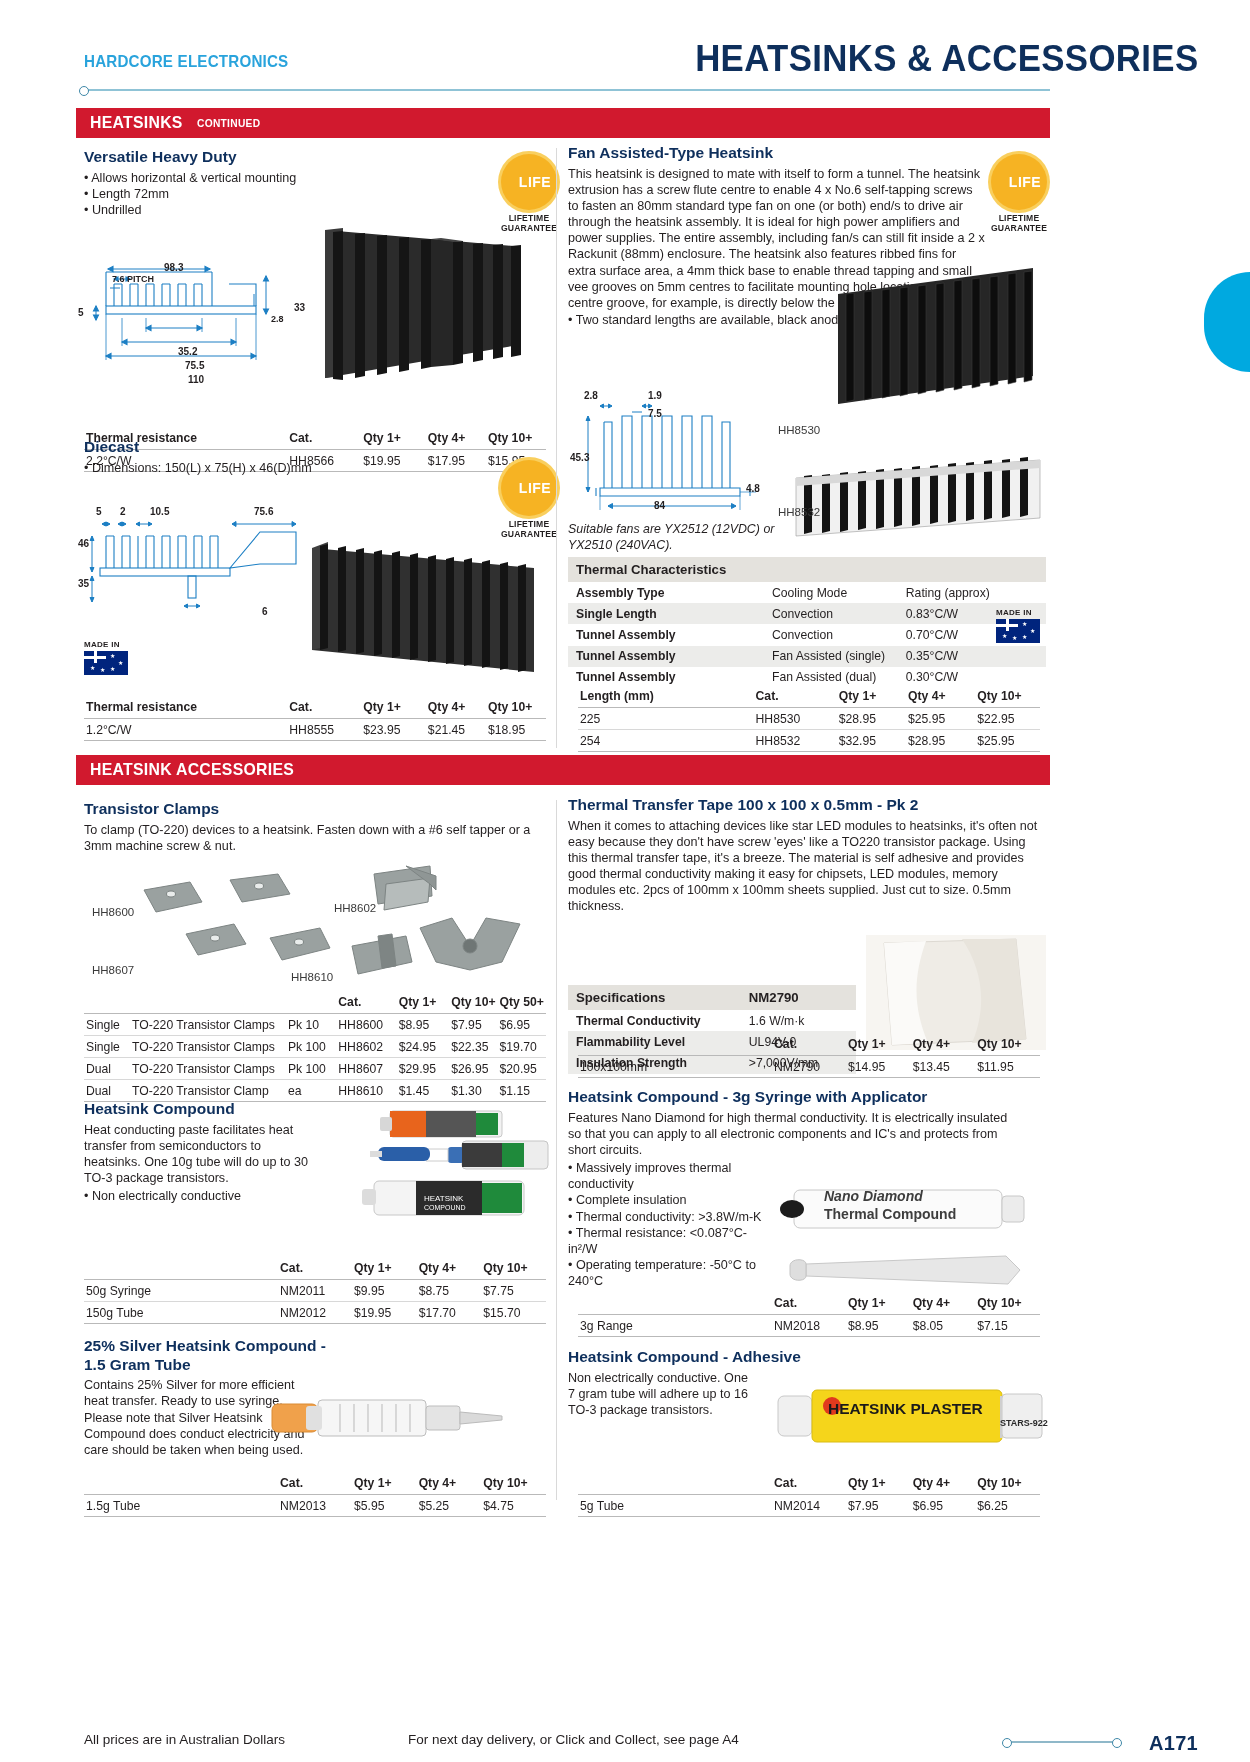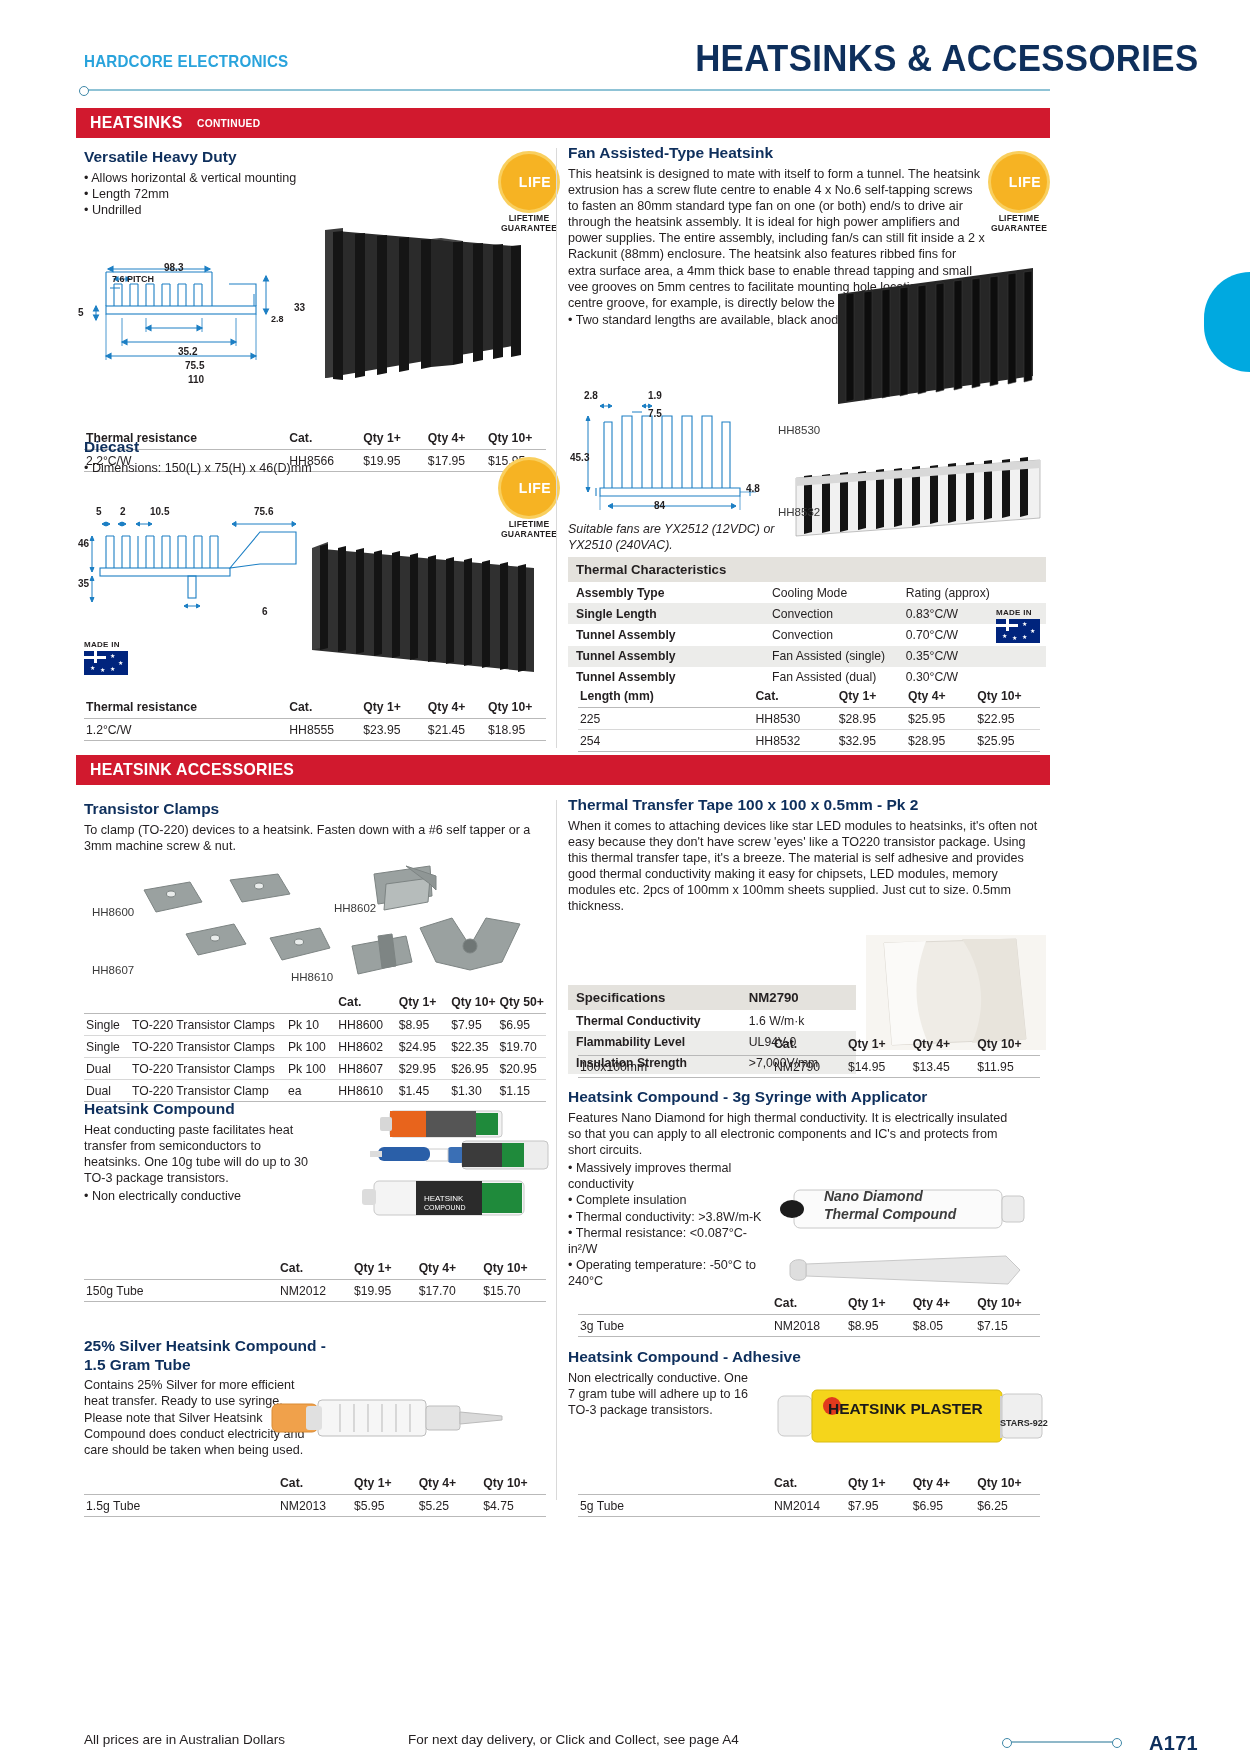--- a/index.html
+++ b/index.html
@@ -695,20 +695,27 @@
           <tr>
         <th style="width:42%"></th>
         <th style="width:16%">Cat.</th>
         <th style="width:14%">Qty 1+</th>
         <th style="width:14%">Qty 4+</th>
         <th style="width:14%">Qty 10+</th>
       </tr>
         </thead>
       <tbody>
         <tr>
+          <td>50g Syringe</td>
+          <td>NM2011</td>
+          <td>$9.95</td>
+          <td>$8.75</td>
+          <td>$7.75</td>
+        </tr>
+        <tr>
           <td>150g Tube</td>
           <td>NM2012</td>
           <td>$19.95</td>
           <td>$17.70</td>
           <td>$15.70</td>
         </tr>
       </tbody>
     </table>
   </div>
 
@@ -830,36 +837,36 @@
   <div style="position:absolute;left:776px;top:1180px;width:270px;height:130px">
     <svg width="270" height="130" viewBox="0 0 270 130">
       <rect x="18" y="10" width="208" height="38" rx="6" fill="#fbfbfb" stroke="#c8c8c8"></rect>
       <ellipse cx="16" cy="29" rx="12" ry="9" fill="#1c1c1c"></ellipse>
       <rect x="226" y="16" width="22" height="26" rx="4" fill="#ececec" stroke="#c8c8c8"></rect>
       <path d="M30,84 L230,76 L244,90 L232,104 L30,96 Z" fill="#e7e7e7" stroke="#c8c8c8"></path>
       <path d="M14,86 C14,78 30,78 30,84 L30,96 C30,102 14,102 14,94 Z" fill="#dedede" stroke="#c4c4c4"></path>
     </svg>
   </div>
   <div style="position:absolute;left:824px;top:1188px;font-size:14px;font-weight:bold;color:#3d3d3d;font-style:italic">Nano Diamond</div>
-  <div style="position:absolute;left:824px;top:1206px;font-size:14px;font-weight:bold;color:#3d3d3d;font-style:italic">Thermal Compound</div>
+  <div style="position:absolute;left:824px;top:1206px;font-size:14px;font-weight:bold;color:#3d3d3d;">Thermal Compound</div>
 
   <div style="position:absolute;left:578px;top:1293px;width:462px">
     <table class="pt">
       <thead>
           <tr>
         <th style="width:42%"></th>
         <th style="width:16%">Cat.</th>
         <th style="width:14%">Qty 1+</th>
         <th style="width:14%">Qty 4+</th>
         <th style="width:14%">Qty 10+</th>
       </tr>
         </thead>
       <tbody>
           <tr>
-        <td>3g Tube</td>
+        <td>3g Range</td>
         <td>NM2018</td>
         <td>$8.95</td>
         <td>$8.05</td>
         <td>$7.15</td>
       </tr>
         </tbody>
     </table>
   </div>
 
   <div style="position:absolute;left:568px;top:1348px;width:260px">

